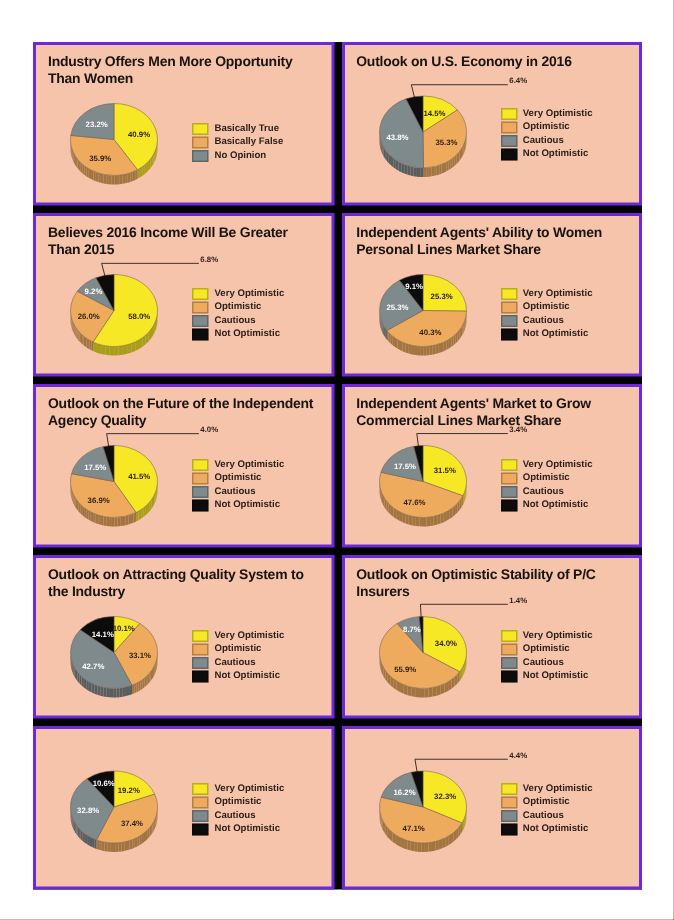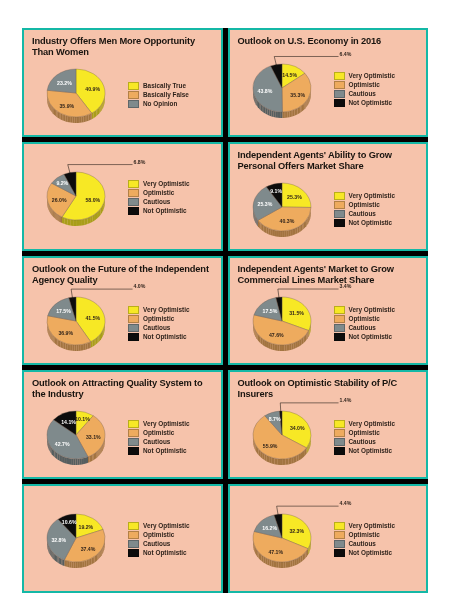--- a/index.html
+++ b/index.html
@@ -22,21 +22,21 @@
     display: grid;
     grid-template-columns: 1fr 1fr;
     grid-template-rows: repeat(5, 1fr);
     gap: 5px 5px;
     background: #000000;
     padding: 0;
     box-sizing: border-box;
   }
   .card {
     position: relative;
-    background: #14b8a6;
+    background: #6d28d9;
     padding: 2px;
     box-sizing: border-box;
     overflow: hidden;
   }
   .card-inner {
     width: 100%;
     height: 100%;
     background: #f6c3ab;
     box-sizing: border-box;
     padding: 6px 7px 4px 8px;
@@ -268,20 +268,21 @@
             <div class="legend-row">
               <span class="legend-swatch" style="background: rgb(12, 12, 12);"></span>
               <span class="legend-label">Not Optimistic</span>
             </div>
           </div>
         </div>
       </div>
     </div>
     <div class="card">
       <div class="card-inner">
+        <div class="card-title">Believes 2016 Income Will Be Greater Than 2015</div>
         <div class="card-body">
           <div class="chart-wrap">
             <svg width="92" height="78" viewBox="0 0 92 78">
               <g>
                 <path d="M72.96537798290159,38.17239447509471 L72.67393505036317,40.58884824264902 L72.67393505036317,46.58884824264902 L72.96537798290159,44.17239447509471 Z" fill="#a89e19" stroke="none"></path>
                 <path d="M72.67393505036317,40.58884824264902 L72.0889116727303,42.968557291956515 L72.0889116727303,48.968557291956515 L72.67393505036317,46.58884824264902 Z" fill="#a89e19" stroke="none"></path>
                 <path d="M72.0889116727303,42.968557291956515 L71.21629766002712,45.28715677596483 L71.21629766002712,51.28715677596483 L72.0889116727303,48.968557291956515 Z" fill="#a89e19" stroke="none"></path>
                 <path d="M71.21629766002712,45.28715677596483 L70.06502734267585,47.52090752293786 L70.06502734267585,53.52090752293786 L71.21629766002712,51.28715677596483 Z" fill="#a89e19" stroke="none"></path>
                 <path d="M70.06502734267585,47.52090752293786 L68.64688809661905,49.64693909192026 L68.64688809661905,55.64693909192026 L70.06502734267585,53.52090752293786 Z" fill="#a89e19" stroke="none"></path>
                 <path d="M68.64688809661905,49.64693909192026 L66.97639965730053,51.64348393363042 L66.97639965730053,57.64348393363042 L68.64688809661905,55.64693909192026 Z" fill="#a89e19" stroke="none"></path>
@@ -351,21 +352,21 @@
             <div class="legend-row">
               <span class="legend-swatch" style="background: rgb(12, 12, 12);"></span>
               <span class="legend-label">Not Optimistic</span>
             </div>
           </div>
         </div>
       </div>
     </div>
     <div class="card">
       <div class="card-inner">
-        <div class="card-title">Independent Agents' Ability to Grow Personal Offers Market Share</div>
+        <div class="card-title">Independent Agents' Ability to Women Personal Lines Market Share</div>
         <div class="card-body">
           <div class="chart-wrap">
             <svg width="92" height="78" viewBox="0 0 92 78">
               <g>
                 <path d="M72.99484821904346,37.452362553169806 L72.88474052249968,39.137635299337276 L72.88474052249968,45.137635299337276 L72.99484821904346,43.452362553169806 Z" fill="#a27440" stroke="none"></path>
                 <path d="M72.88474052249968,39.137635299337276 L72.63179137820674,40.81233696487901 L72.63179137820674,46.81233696487901 L72.88474052249968,45.137635299337276 Z" fill="#a27440" stroke="none"></path>
                 <path d="M72.63179137820674,40.81233696487901 L72.23725167578054,42.46818577865471 L72.23725167578054,48.46818577865471 L72.63179137820674,46.81233696487901 Z" fill="#a27440" stroke="none"></path>
                 <path d="M72.23725167578054,42.46818577865471 L71.70307250154796,44.09699320105713 L71.70307250154796,50.09699320105713 L72.23725167578054,48.46818577865471 Z" fill="#a27440" stroke="none"></path>
                 <path d="M71.70307250154796,44.09699320105713 L71.0318954899923,45.69070441815643 L71.0318954899923,51.69070441815643 L71.70307250154796,50.09699320105713 Z" fill="#a27440" stroke="none"></path>
                 <path d="M71.0318954899923,45.69070441815643 L70.22703976028484,47.2414381745414 L70.22703976028484,53.2414381745414 L71.0318954899923,51.69070441815643 Z" fill="#a27440" stroke="none"></path>

